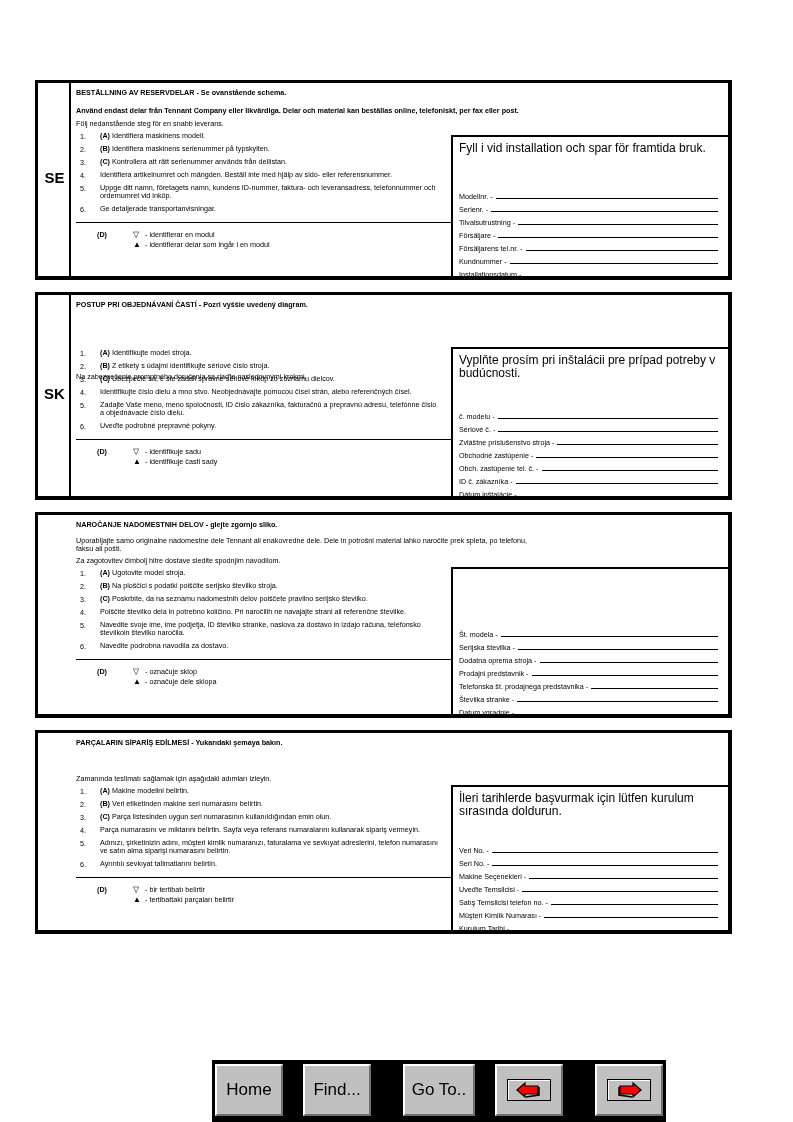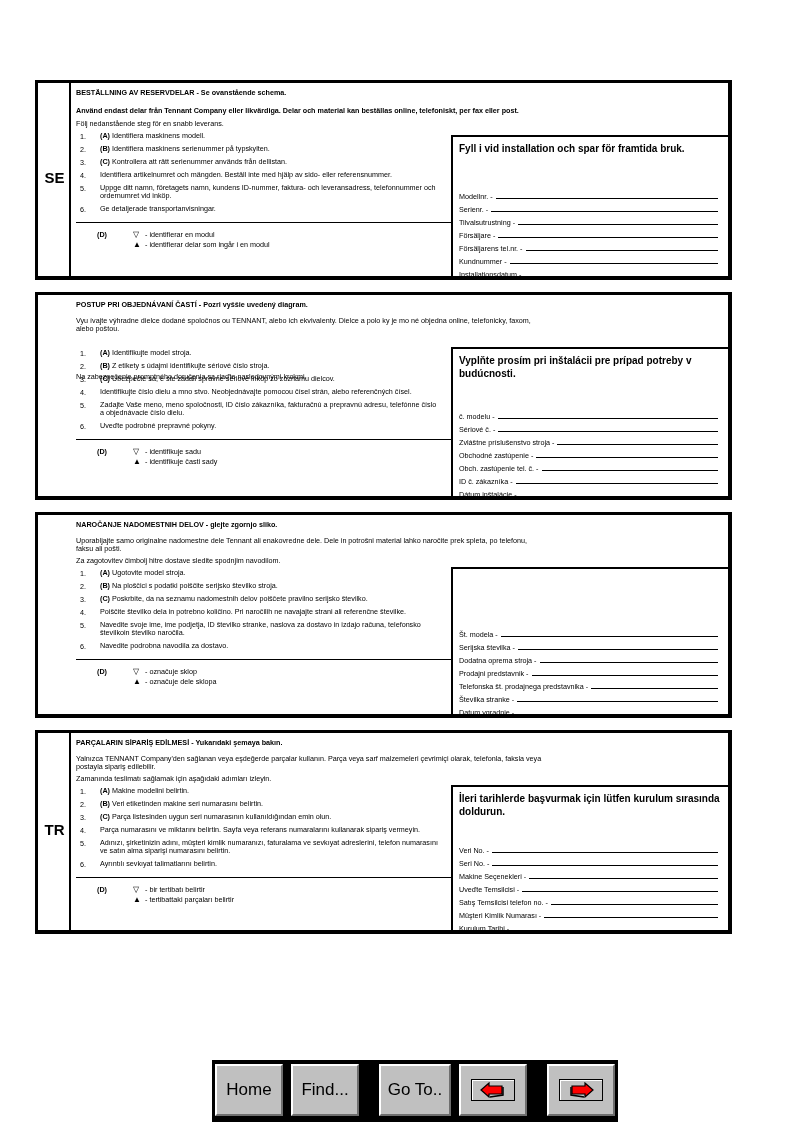--- a/index.html
+++ b/index.html
@@ -38,31 +38,31 @@
   .legend .sym { display: inline-block; width: 12px; text-align: left; font-size: 8px; }
 
   .form-box {
     position: absolute; right: -4px; bottom: -4px; width: 281px;
     border-top: 2px solid #000; border-left: 2px solid #000;
     border-right: 4px solid #000; border-bottom: 4px solid #000;
     background: #fff;
   }
   .form-heading {
     position: absolute; left: 6px; top: 5px; right: 6px;
-    font-size: 10px; font-weight: bold; line-height: 13px;
+    font-size: 12px; font-weight: normal; line-height: 13px;
   }
   .form-fields { position: absolute; left: 6px; right: 10px; }
   .field { position: relative; height: 13px; display: flex; align-items: flex-end; font-size: 7.2px; white-space: nowrap; }
   .field .lbl { padding-right: 3px; line-height: 9px; }
   .field .line { flex: 1; border-bottom: 1px solid #000; margin-bottom: 2px; height: 1px; }
 
   
   .navbar {
     position: absolute; left: 212px; top: 1060px; height: 62px;
-    background: #000; display: flex; padding: 4px 3px 4px 3px; gap: 8px;
+    background: #000; display: flex; padding: 4px 3px 4px 3px; gap: 20px;
   }
   .navbtn {
     width: 68px; height: 52px; background: #c0c0c0;
     border-top: 2px solid #ffffff; border-left: 2px solid #ffffff;
     border-right: 2px solid #6e6e6e; border-bottom: 2px solid #6e6e6e;
     font-family: "Liberation Sans", sans-serif; font-size: 17px; color: #000;
     display: flex; align-items: center; justify-content: center; cursor: pointer;
   }
   .navbtn.wide { width: 72px; }
   .navbtn.sep { margin-left: 12px; }
@@ -149,23 +149,25 @@
         <span class="line"></span>
       </div>
           <div class="field">
         <span class="lbl">Installationsdatum -</span>
         <span class="line"></span>
       </div>
         </div>
       </div>
     </div>
     <div class="section" style="top: 292px; height: 208px;">
+      <div class="lang-col">
+        <div class="lang-code" style="top:90px">SK</div>
+      </div>
       <div class="content">
         <div class="title">POSTUP PRI OBJEDNÁVANÍ ČASTÍ - Pozri vyššie uvedený diagram.</div>
-        <div class="para" style="top:22px; width:470px;">Vyu ívajte výhradne dielce dodané spoločnos ou TENNANT, alebo ich ekvivalenty. Dielce a polo ky je mo né objedna  online, telefonicky, faxom, alebo poštou.</div>
         <div class="para" style="top:42px;margin-top:36px;">Na zabezpečenie promptného doručenia sa riaďte nasledovnými krokmi.</div>
         <div class="steps" style="top:54px;">
           <div class="step">
         <span class="num">1.</span>
         <span class="txt" style=""><b>(A)</b> <span>Identifikujte model stroja.</span></span>
       </div>
           <div class="step">
         <span class="num">2.</span>
         <span class="txt" style=""><b>(B)</b> <span>Z etikety s údajmi identifikujte sériové číslo stroja.</span></span>
       </div>
@@ -300,26 +302,22 @@
         <span class="line"></span>
       </div>
           <div class="field">
         <span class="lbl">Datum vgradnje -</span>
         <span class="line"></span>
       </div>
         </div>
       </div>
     </div>
     <div class="section" style="top: 730px; height: 204px;">
-      <div class="lang-col">
-        <div class="lang-code" style="top:88px">TR</div>
-      </div>
       <div class="content">
         <div class="title">PARÇALARIN SİPARİŞ  EDİLMESİ - Yukarıdaki şemaya bakın.</div>
-        <div class="para" style="top:22px; width:470px;">Yalnızca TENNANT Company'den sağlanan veya eşdeğerde parçalar kullanın. Parça veya sarf malzemeleri çevrimiçi olarak, telefonla, faksla veya postayla sipariş edilebilir.</div>
         <div class="para" style="top:42px;">Zamanında teslimatı sağlamak için aşağıdaki adımları izleyin.</div>
         <div class="steps" style="top:54px;">
           <div class="step">
         <span class="num">1.</span>
         <span class="txt" style=""><b>(A)</b> <span>Makine modelini belirtin.</span></span>
       </div>
           <div class="step">
         <span class="num">2.</span>
         <span class="txt" style=""><b>(B)</b> <span>Veri etiketinden makine seri numarasını belirtin.</span></span>
       </div>

